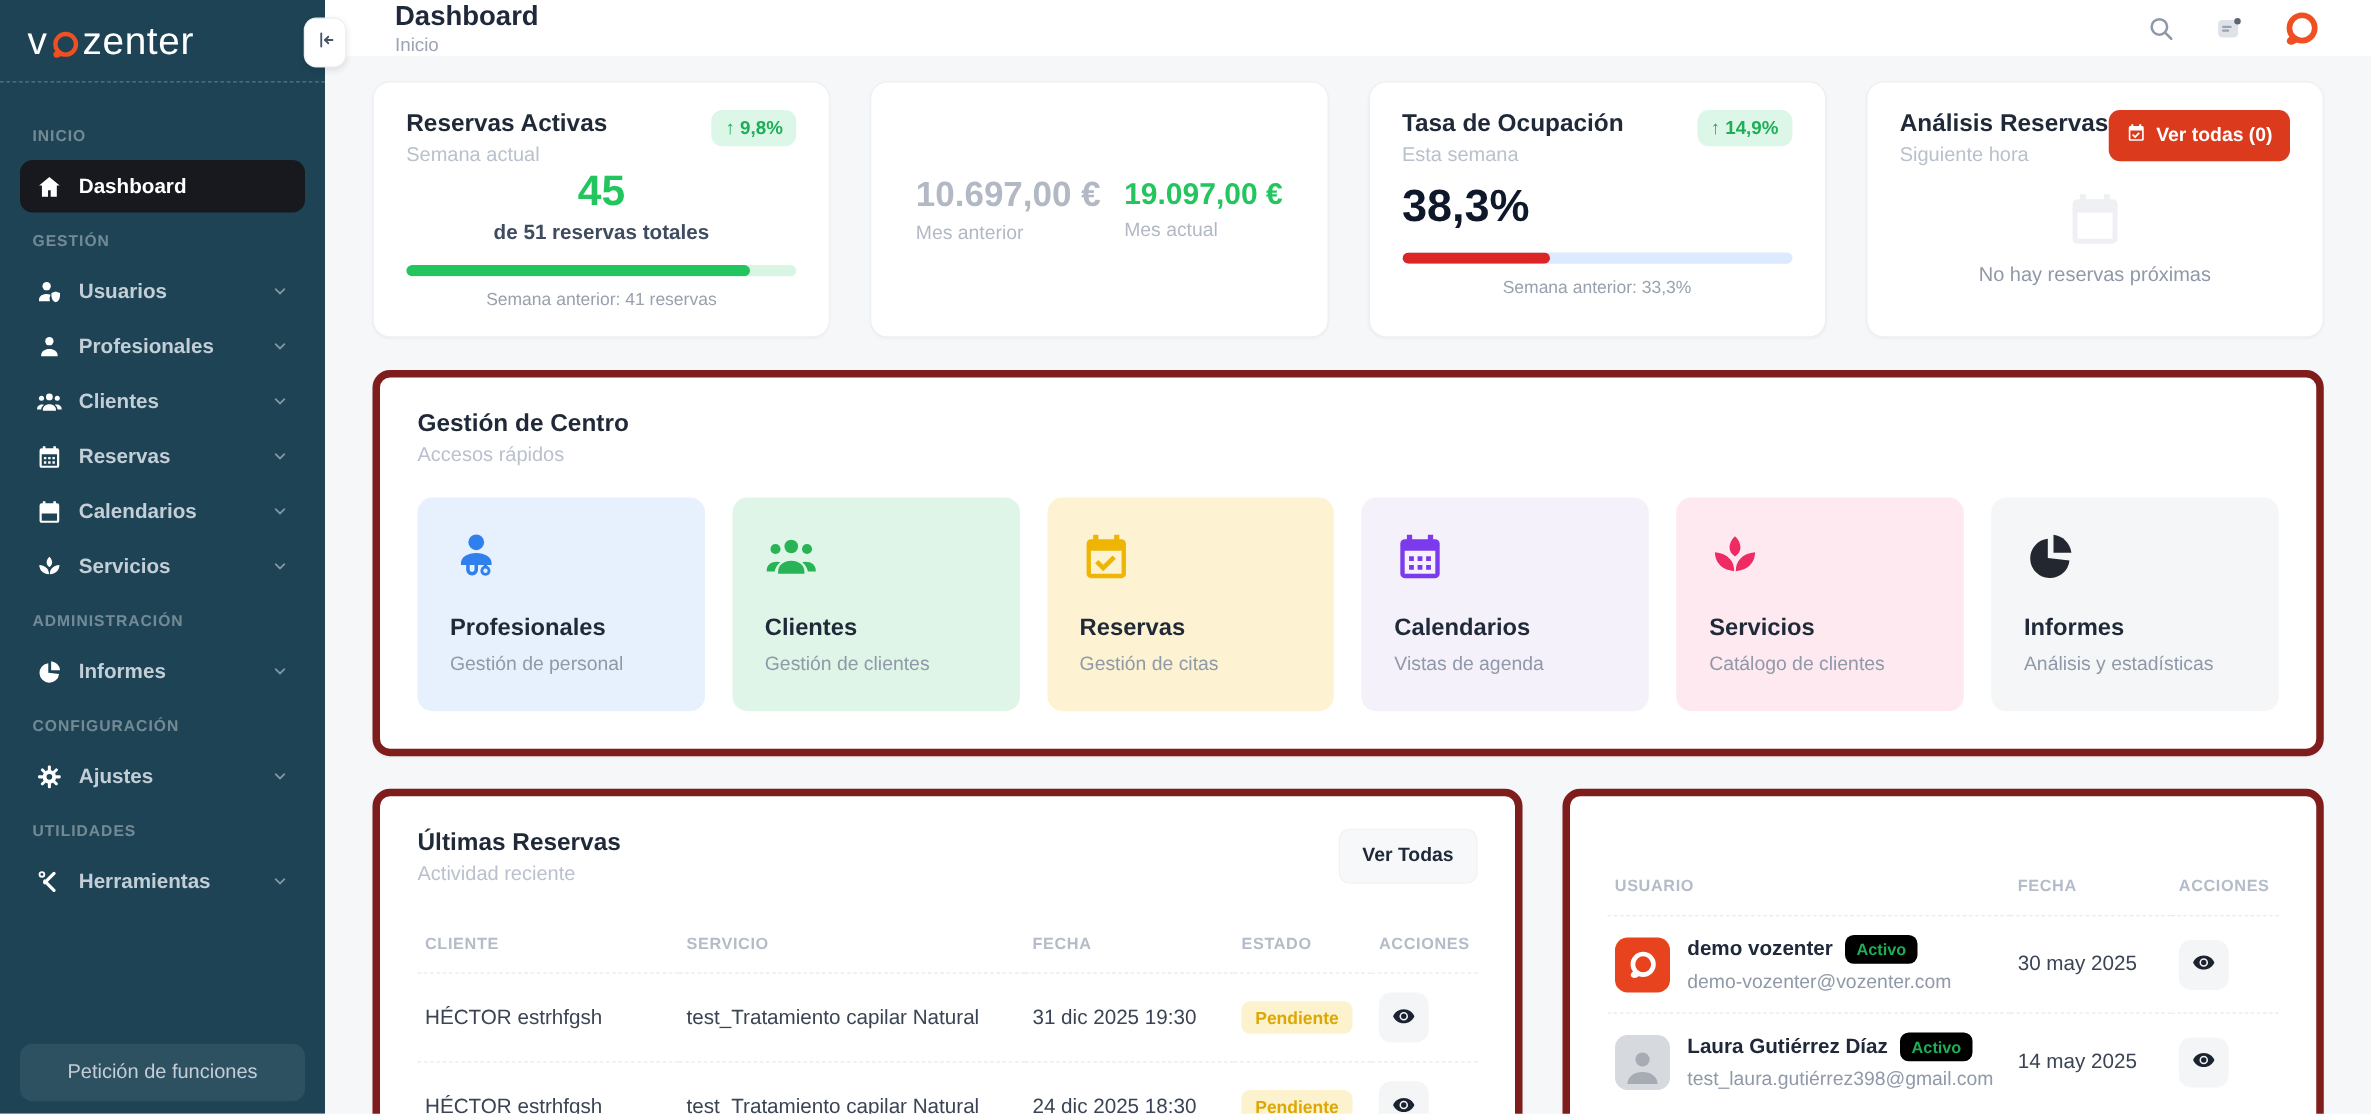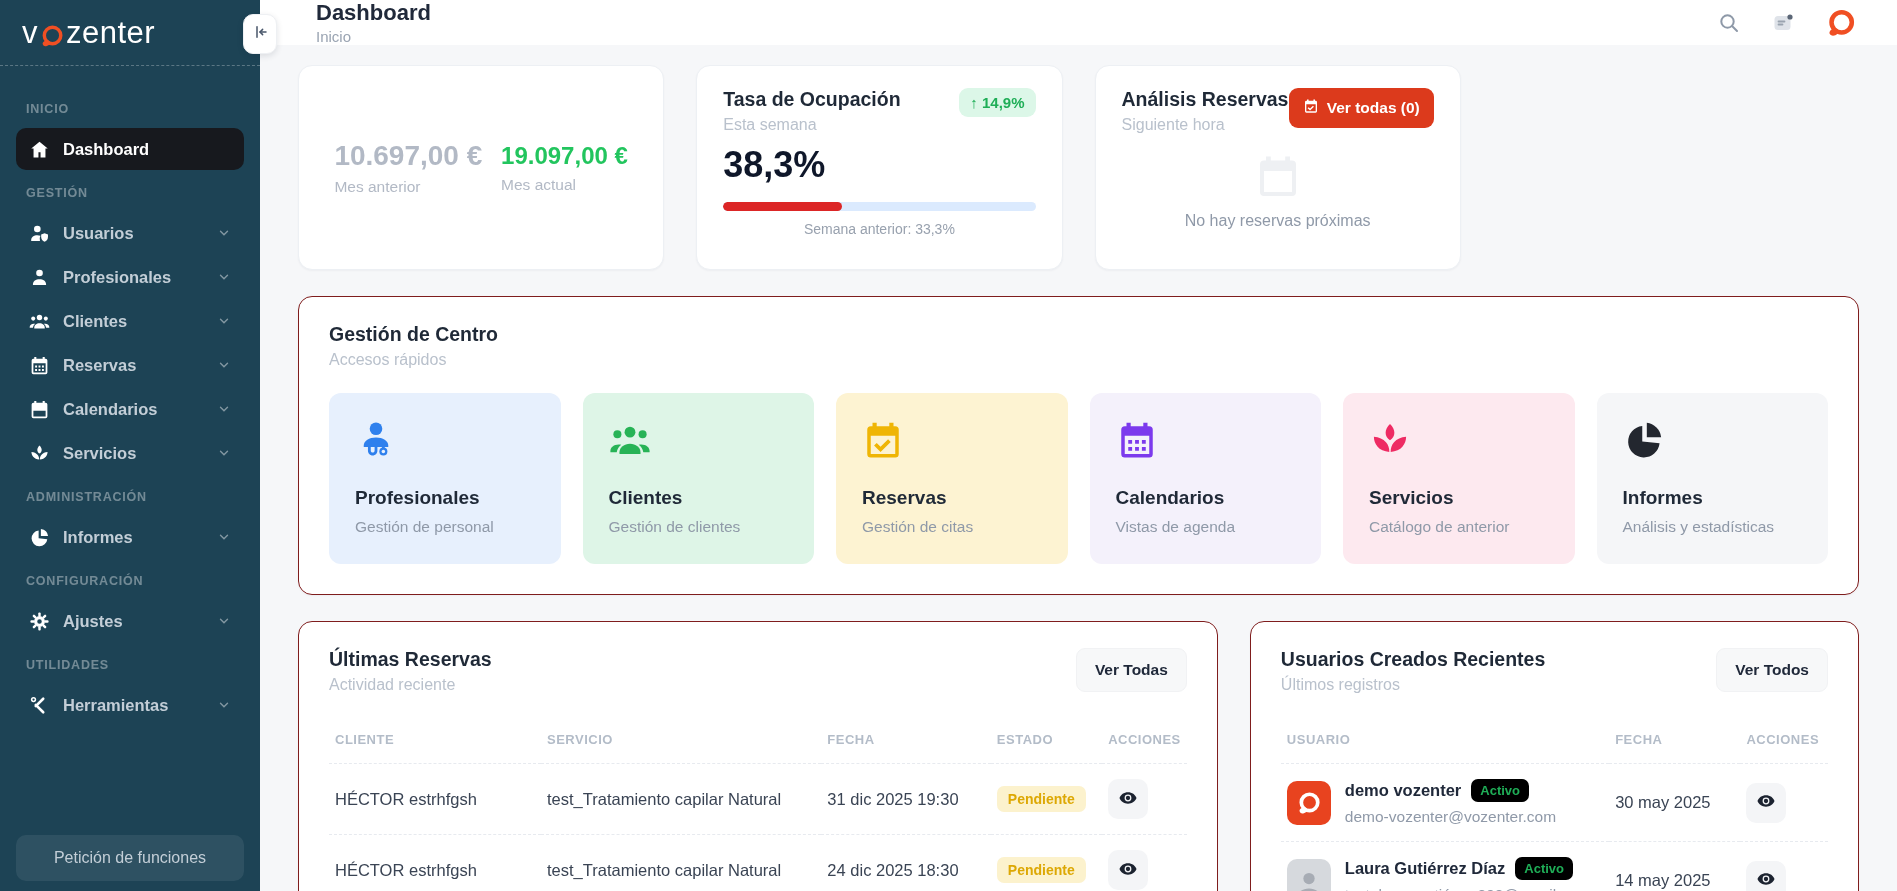--- a/index.html
+++ b/index.html
@@ -60,21 +60,21 @@
   .money-cur { font-size:24px; font-weight:700; color:#22c55e; }
   .money-label { font-size:15.5px; color:#b2b9c5; margin-top:6px; }
   .red-btn { background:#dc3a1c; color:#fff; border:none; font-family:inherit; font-size:15.5px; font-weight:700; padding:10px 14px; border-radius:9px; display:flex; align-items:center; gap:8px; cursor:pointer; }
   .red-btn svg { width:16px; height:16px; }
   .empty-state { text-align:center; }
   .ghost-ic { color:#eef0f3; display:inline-block; }
   .ghost-ic svg { width:48px; height:48px; }
   .empty-text { font-size:16px; color:#8f99a8; margin-top:8px; }
 
   
-  .panel { background:#fff; border:1px solid #7f1d1d; border-radius:14px; box-shadow:0 1px 2px rgba(16,24,40,.04); }
+  .panel { background:#fff; border:6px solid #7f1d1d; border-radius:14px; box-shadow:0 1px 2px rgba(16,24,40,.04); }
   .qa-panel { padding:26px 30px 30px; margin-bottom:26px; }
   .panel-title { font-size:19.5px; font-weight:700; color:#1f2937; }
   .panel-sub { font-size:16px; color:#b9c1cc; margin-top:5px; }
   .tiles { display:grid; grid-template-columns:repeat(6,1fr); gap:22px; margin-top:24px; }
   .tile { border-radius:12px; padding:26px 26px 28px; cursor:pointer; }
   .tile-ic { display:block; width:42px; height:42px; }
   .tile-ic svg { width:42px; height:42px; }
   .tile-label { font-size:19px; font-weight:700; color:#1f2937; margin-top:26px; }
   .tile-caption { font-size:15.5px; color:#8f99a8; margin-top:9px; }
 
@@ -312,20 +312,37 @@
             <ellipse cx="6.8" cy="18.8" rx="3.6" ry="2.6" fill="currentColor" transform="rotate(-22 6.8 18.8)"></ellipse>
           </svg>
         </span>
     </div>
   </header>
 
   <div class="content">
 
     <section class="stats">
 
+      <div class="card">
+        <div class="card-head">
+          <div>
+            <div class="card-title">Reservas Activas</div>
+            <div class="card-sub">Semana actual</div>
+          </div>
+          <span class="trend-badge">↑ 9,8%</span>
+        </div>
+        <div class="card-body">
+          <div class="big-green">45</div>
+          <div class="value-caption">de 51 reservas totales</div>
+          <div class="bar green-track">
+              <div class="bar-fill green" style="width: 88%;"></div>
+            </div>
+          <div class="footnote">Semana anterior: 41 reservas</div>
+        </div>
+      </div>
 
       <div class="card">
         <div class="card-body">
           <div class="money-row">
             <div class="money-col">
               <div class="money-prev">10.697,00 €</div>
               <div class="money-label">Mes anterior</div>
             </div>
             <div class="money-col">
               <div class="money-cur">19.097,00 €</div>
@@ -419,21 +436,21 @@
           <div class="tile-label">Calendarios</div>
           <div class="tile-caption">Vistas de agenda</div>
         </div>
         <div class="tile" style="background-color: rgb(253, 233, 239);">
           <span class="tile-ic" style="color: rgb(238, 43, 99);"><svg viewBox="0 0 24 24" fill="currentColor">
                 <path d="M12 2.8c1.6 1.5 2.5 3.3 2.5 5.1 0 1.7-.9 3.2-2.5 4.2-1.6-1-2.5-2.5-2.5-4.2 0-1.8.9-3.6 2.5-5.1z"></path>
                 <path d="M2.8 10.2c2.9.2 5.3 1.3 6.9 3.1 1.3 1.5 2 3.4 1.9 5.5-2.9-.2-5.3-1.3-6.8-3.1-1.3-1.5-2-3.4-2-5.5z"></path>
                 <path d="M21.2 10.2c-2.9.2-5.3 1.3-6.9 3.1-1.3 1.5-2 3.4-1.9 5.5 2.9-.2 5.3-1.3 6.8-3.1 1.3-1.5 2-3.4 2-5.5z"></path>
               </svg></span>
           <div class="tile-label">Servicios</div>
-          <div class="tile-caption">Catálogo de anterior</div>
+          <div class="tile-caption">Catálogo de clientes</div>
         </div>
         <div class="tile" style="background-color: rgb(245, 246, 248);">
           <span class="tile-ic" style="color: rgb(35, 39, 47);"><svg viewBox="0 0 24 24" fill="currentColor">
                 <path d="M11 4a9 9 0 1 0 9.9 9.9L11 12.8z"></path>
                 <path d="M13.6 2.2a9.4 9.4 0 0 1 8.2 8.2h-8.2z"></path>
               </svg></span>
           <div class="tile-label">Informes</div>
           <div class="tile-caption">Análisis y estadísticas</div>
         </div>
       </div>
@@ -490,27 +507,20 @@
                         <path d="M12 5.2c-4.9 0-8.7 2.9-10.2 6.8 1.5 3.9 5.3 6.8 10.2 6.8s8.7-2.9 10.2-6.8C20.7 8.1 16.9 5.2 12 5.2zm0 10.9a4.1 4.1 0 1 1 0-8.2 4.1 4.1 0 0 1 0 8.2zm0-6.7a2.6 2.6 0 1 0 0 5.2 2.6 2.6 0 0 0 0-5.2z"></path>
                       </svg></span>
                   </button>
                 </td>
             </tr>
           </tbody>
         </table>
       </div>
 
       <div class="panel">
-        <div class="panel-head">
-          <div>
-            <div class="panel-title">Usuarios Creados Recientes</div>
-            <div class="panel-sub">Últimos registros</div>
-          </div>
-          <button class="ghost-btn">Ver Todos</button>
-        </div>
         <table class="grid">
           <colgroup>
               <col style="width:60%">
               <col style="width:24%">
               <col style="width:16%">
             </colgroup>
           <thead>
             <tr>
               <th>USUARIO</th>
               <th>FECHA</th>

